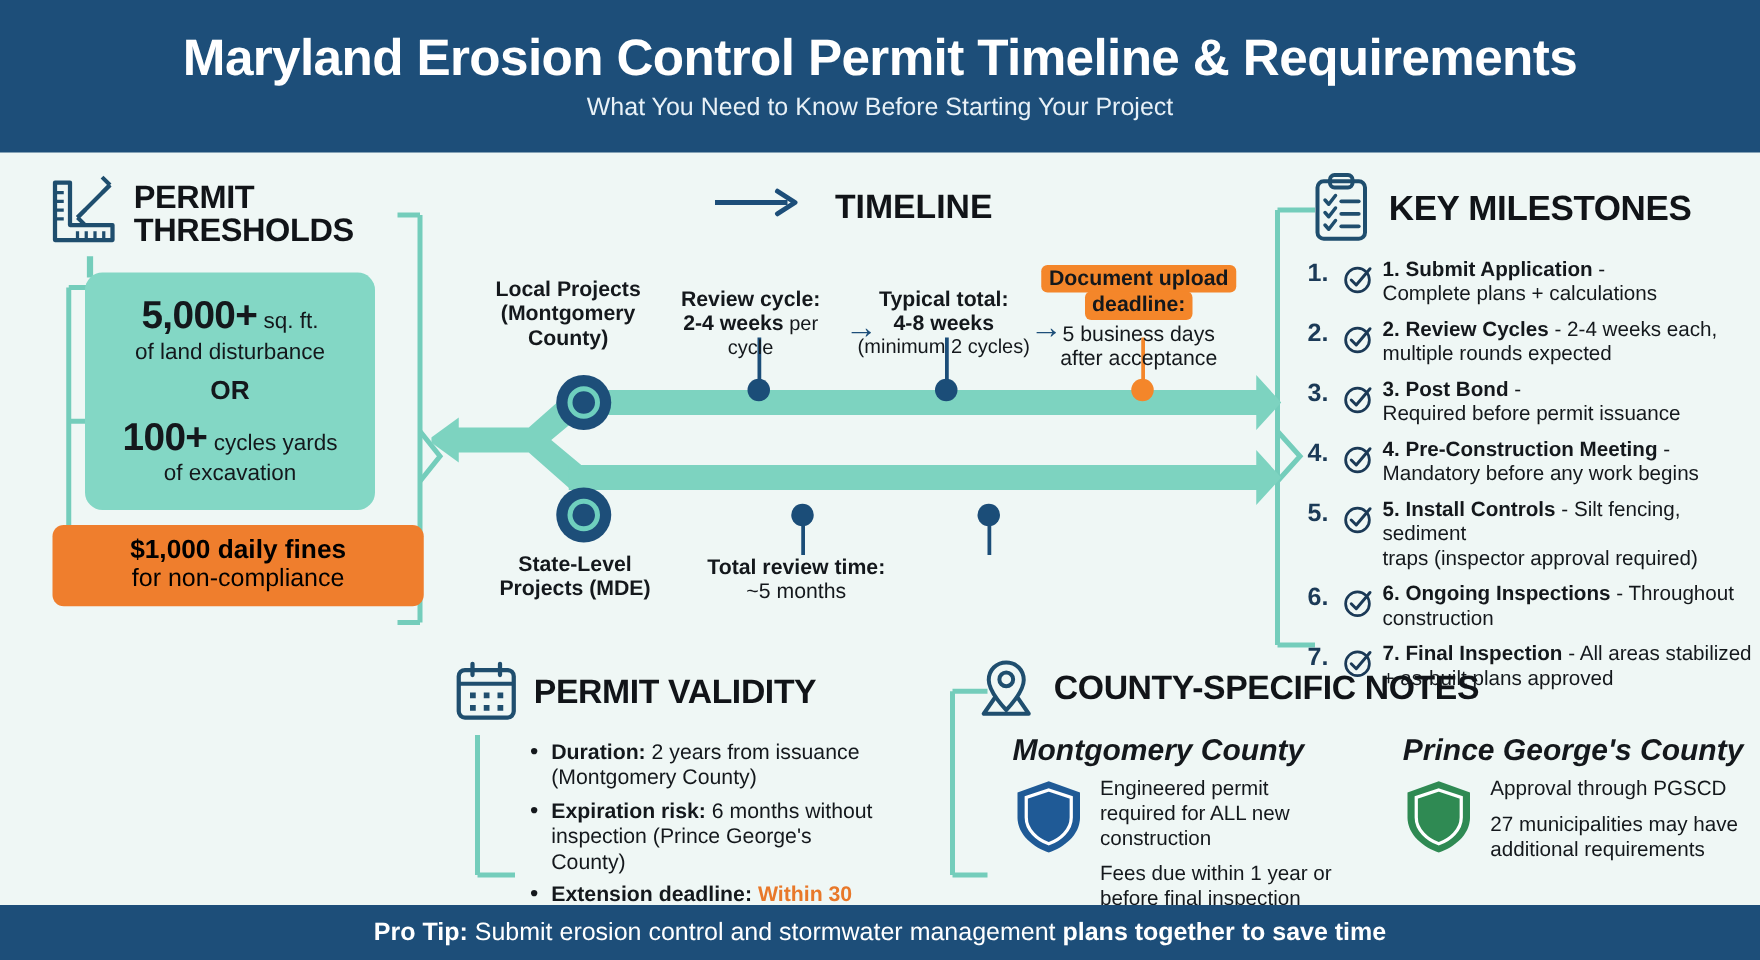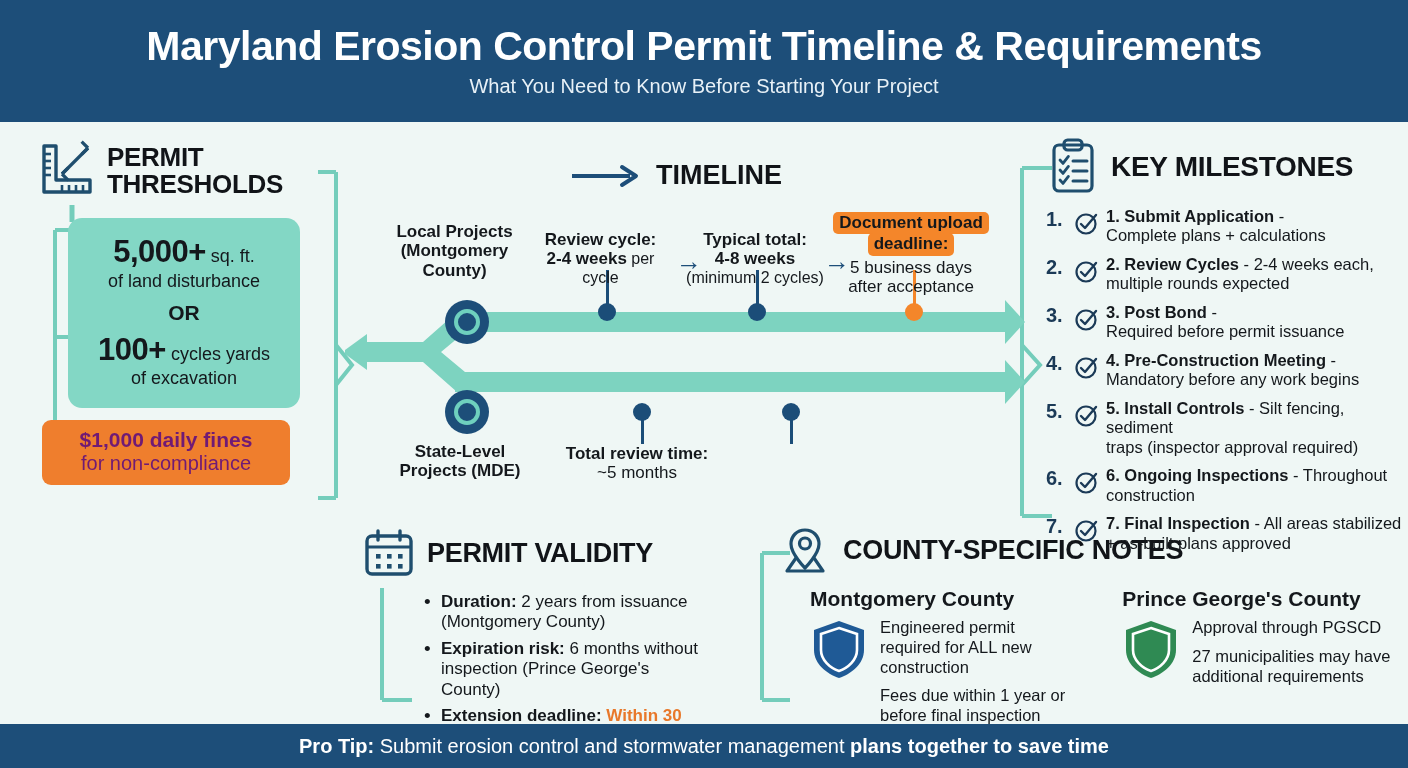--- a/index.html
+++ b/index.html
@@ -47,29 +47,29 @@
   #thresholds .sec-head .ttl { font-size:26px; }
   .thr-box {
     margin-top:16px; width:232px; margin-left:34px;
     background:#83d7c5; border-radius:14px; padding:16px 10px 18px;
     text-align:center; color:#14181c;
   }
   .thr-l1 { font-size:18px; line-height:1.18; }
   .thr-l1 .big { font-size:31px; font-weight:bold; letter-spacing:-0.5px; }
   .thr-or { font-size:21px; font-weight:bold; margin:9px 0 7px; }
   .thr-fine {
-    margin-top:12px; margin-left:8px; width:248px;
+    margin-top:12px; margin-left:8px; width:297px;
     background:#ef7e2d; border-radius:9px; padding:8px 8px 10px;
-    text-align:center; color:#701a75;
+    text-align:center; color:#000000;
   }
   .thr-fine .f1 { font-size:21px; font-weight:bold; line-height:1.15; }
   .thr-fine .f2 { font-size:20px; font-weight:400; line-height:1.15; }
 
   
-  #timeline-head { position:absolute; left:570px; top:160px; display:flex; align-items:center; gap:14px; }
+  #timeline-head { position:absolute; left:570px; top:150px; display:flex; align-items:flex-start; gap:26px; }
   #timeline-head .ttl { font-size:27px; font-weight:bold; color:#111418; }
 
   .tl-wrap { position:absolute; left:355px; top:290px; width:660px; height:145px; }
 
   
   .node {
     position:absolute; width:44px; height:44px; border-radius:50%;
     background:#1d4e79; display:flex; align-items:center; justify-content:center;
   }
   .node::before {
@@ -101,21 +101,21 @@
   .v-list { margin-top:12px; margin-left:62px; }
   .v-item { font-size:17px; color:#14181c; line-height:1.2; margin-bottom:6px;
             position:relative; padding-left:17px; }
   .v-item::before { content:"\2022"; position:absolute; left:0; top:-1px; font-size:19px; }
   .v-item b { font-weight:bold; }
   .v-item .orange { color:#e8782a; font-weight:bold; }
 
   
   #county { position:absolute; left:778px; top:525px; width:620px; }
   .county-cols { display:flex; gap:46px; margin-top:10px; margin-left:32px; }
-  .cc-title { font-size:21px; font-weight:bold; color:#14181c; margin-bottom:7px; }
+  .cc-title { font-size:24px; font-weight:bold; color:#14181c; margin-bottom:7px;font-style:italic; }
   .cc-row { display:flex; gap:12px; align-items:flex-start; }
   .cc-lines p { font-size:16.5px; color:#14181c; line-height:1.2; margin-bottom:9px; }
 
   
   #milestones { position:absolute; left:1046px; top:138px; width:360px; }
   .ms-list { margin-top:11px; }
   .ms-item { display:flex; align-items:flex-start; gap:6px; margin-bottom:9px; }
   .ms-num { font-size:20px; font-weight:bold; color:#1b3a57; width:22px; flex:none;
             line-height:1.25; }
   .ms-check { flex:none; margin-top:3px; }

